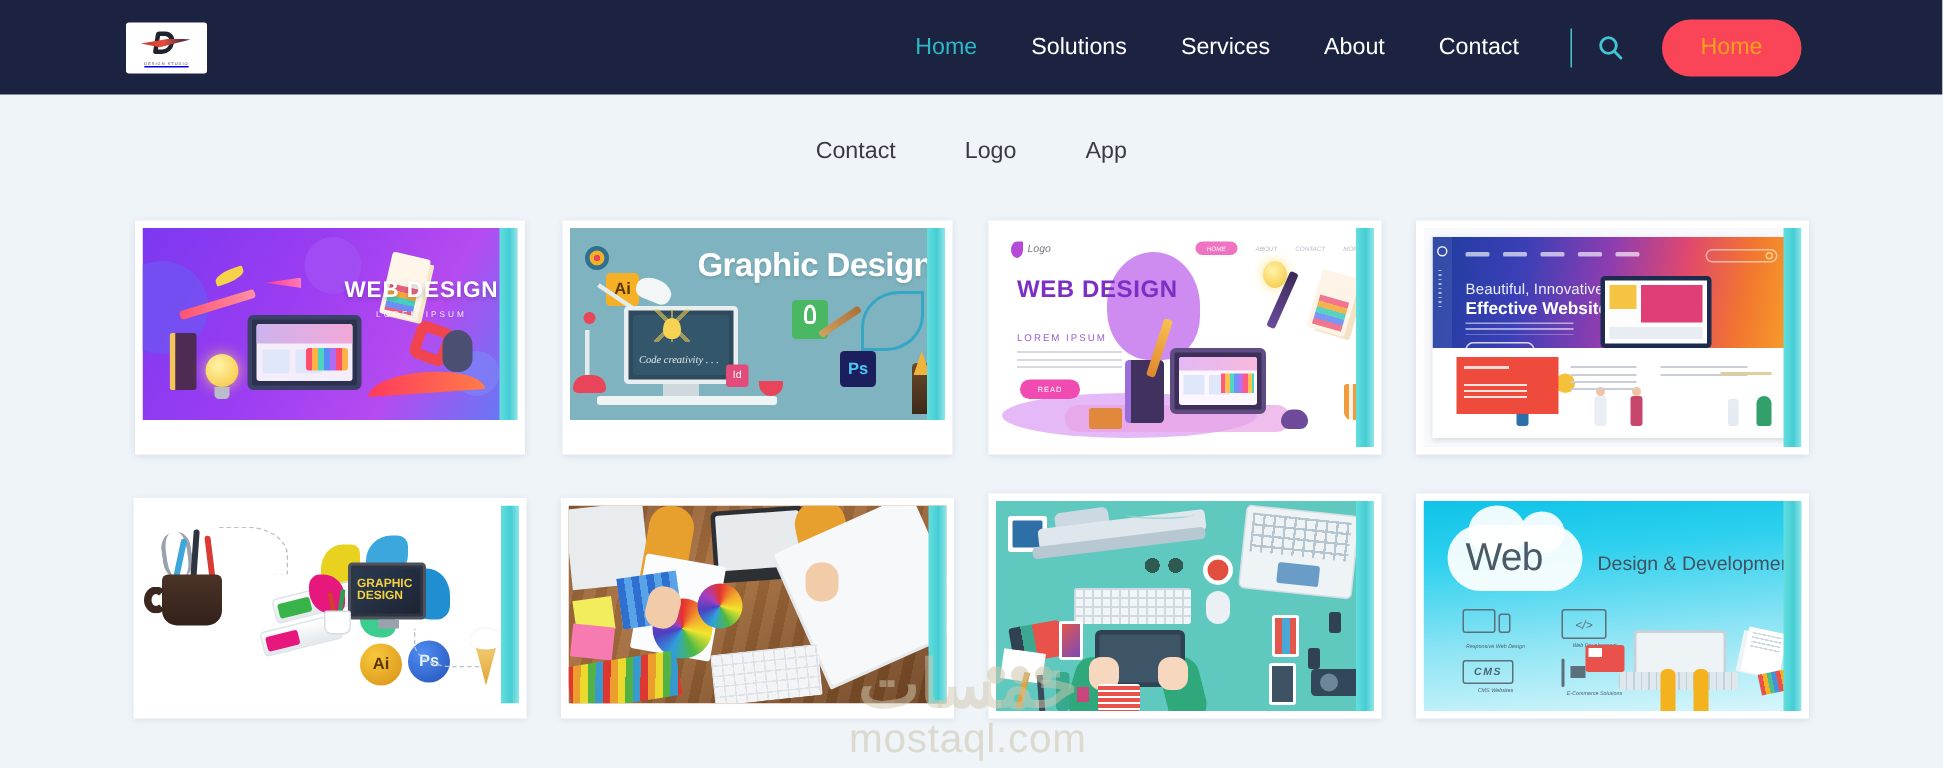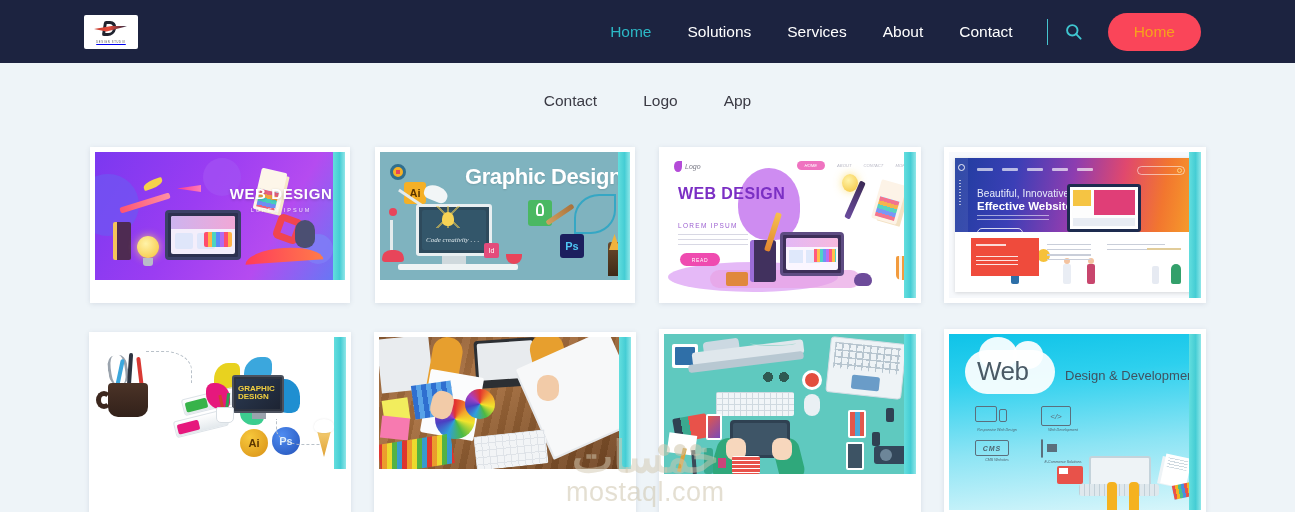--- a/index.html
+++ b/index.html
@@ -750,21 +750,21 @@
           <span class="bottle7"></span>
             <span class="eraser"></span>
         </div>
         <span class="accent"></span>
       </div>
     </div>
   </div>
 
   <div class="cell" style="margin-top:26px">
     <div class="card" style="width:262px">
-      <div class="frame" style="width:252px;height:176px">
+      <div class="frame" style="width:252px;height:140px">
         <div class="shot s8">
           <span class="cloud"></span>
           <span class="web">Web</span>
           <span class="dd">Design &amp; Development</span>
 
           <span class="ficon fi1">
             <i class="mon8"></i><i class="tab8"></i>
             <i class="fi-lbl">Responsive Web Design</i>
           </span>
           <span class="ficon fi2">

